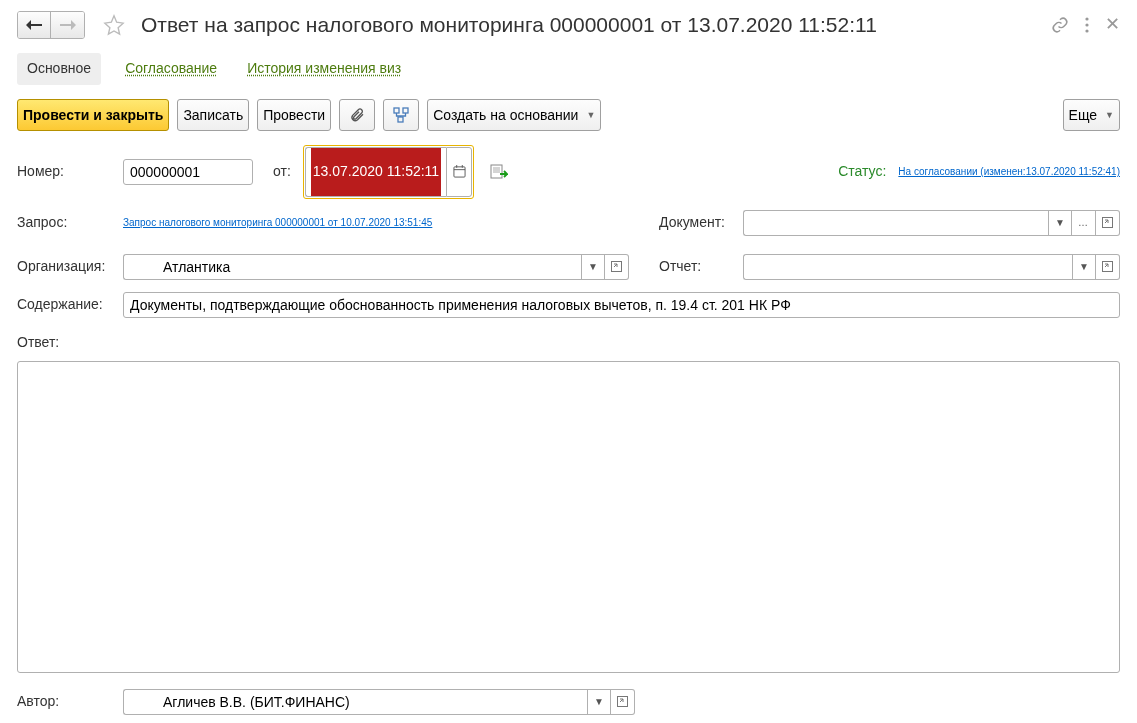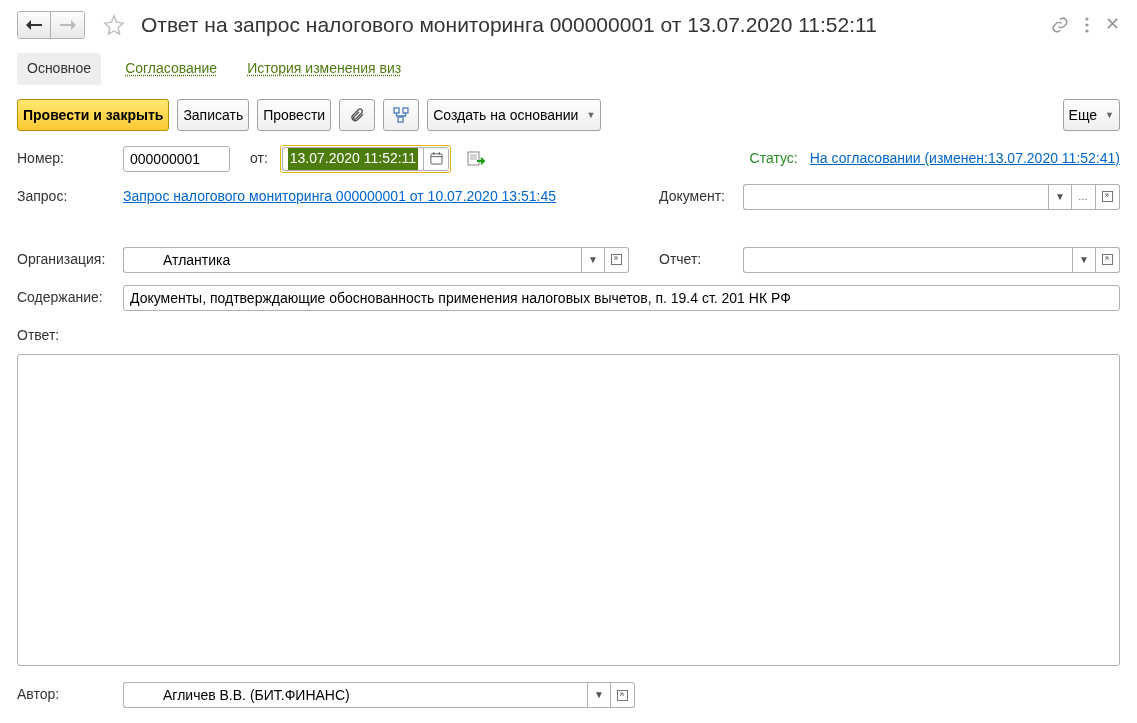--- a/index.html
+++ b/index.html
@@ -26,26 +26,26 @@
   .form-row { display: flex; align-items: center; gap: 6px; margin-bottom: 10px; min-height: 28px;}
   .label { font-size: 14px; min-width: 100px; }
   .input { height: 26px; border: 1px solid #b0b0b0; border-radius: 3px; padding: 0 6px; font-size: 14px; background: #fff; }
   .input-group { display: flex; align-items: stretch; }
   .input-group .input { border-top-right-radius: 0; border-bottom-right-radius: 0; border-right: none; padding-left: 39px; }
   .ig-btn { width: 24px; border: 1px solid #b0b0b0; background: #fff; display: flex; align-items: center; justify-content: center; cursor: pointer; font-size: 10px; color: #555;}
   .ig-btn.last { border-top-right-radius: 3px; border-bottom-right-radius: 3px; }
   .ig-btn + .ig-btn { border-left: none; }
   .highlight-box { border: 1px solid #e8b400; border-radius: 3px; display: flex; align-items: stretch; padding: 1px; }
   .highlight-box .dtinput { border: 1px solid #b0b0b0; border-right: none; padding: 0 5px; display:flex; align-items:center; font-size: 14px; background:#fff; border-top-left-radius:3px; border-bottom-left-radius:3px; }
-  .highlight-box .dtinput span { background: #4d7c0f; color: #fff; padding: 1px 2px; }
+  .highlight-box .dtinput span { background: #b91c1c; color: #fff; padding: 14px 2px; }
   .highlight-box .cal-btn { width: 26px; border: 1px solid #b0b0b0; background: #fff; display:flex; align-items:center; justify-content:center; cursor:pointer; border-top-right-radius:3px; border-bottom-right-radius:3px; font-size: 12px;}
-  .link { color: #0066cc; text-decoration: underline; cursor: pointer; font-size: 14px;}
+  .link { color: #0066cc; text-decoration: underline; cursor: pointer; font-size: 10px;}
   .status-label { color: #2a8a2a; font-size: 14px; margin-right: 6px;}
   .two-col { display:flex; gap: 30px; }
-  .col { display:flex; flex-direction: column; gap: 25px; flex:1;}
+  .col { display:flex; flex-direction: column; gap: 6px; flex:1;}
   .textarea { width: 100%; height: 312px; border: 1px solid #b0b0b0; border-radius: 3px; background: #fff; resize: none; }
   svg { display:block; }
 </style>
 </head>
 <body>
 
 
 
 
 <div class="header">
@@ -117,21 +117,21 @@
   <div class="spacer"></div>
   <button class="btn">
     <span>Еще</span>
     <span class="drop-iarrow">▼</span>
   </button>
 </div>
 
 
 <div class="form-row">
   <span class="label">Номер:</span>
-  <input class="input" style="width: 107px;" value="000000001">
+  <input class="input" style="width: 130px;" value="000000001">
   <span style="margin: 0 6px 0 14px; font-size:14px">от:</span>
   <div class="highlight-box">
     <div class="dtinput">
         <span>13.07.2020 11:52:11</span>
       </div>
     <div class="cal-btn">
       <svg width="13" height="13" viewBox="0 0 14 14">
           <rect x="1" y="2" width="12" height="11" rx="1" fill="none" stroke="#555"></rect>
           <line x1="1" y1="5" x2="13" y2="5" stroke="#555"></line>
           <line x1="4" y1="0" x2="4" y2="3" stroke="#555"></line>

